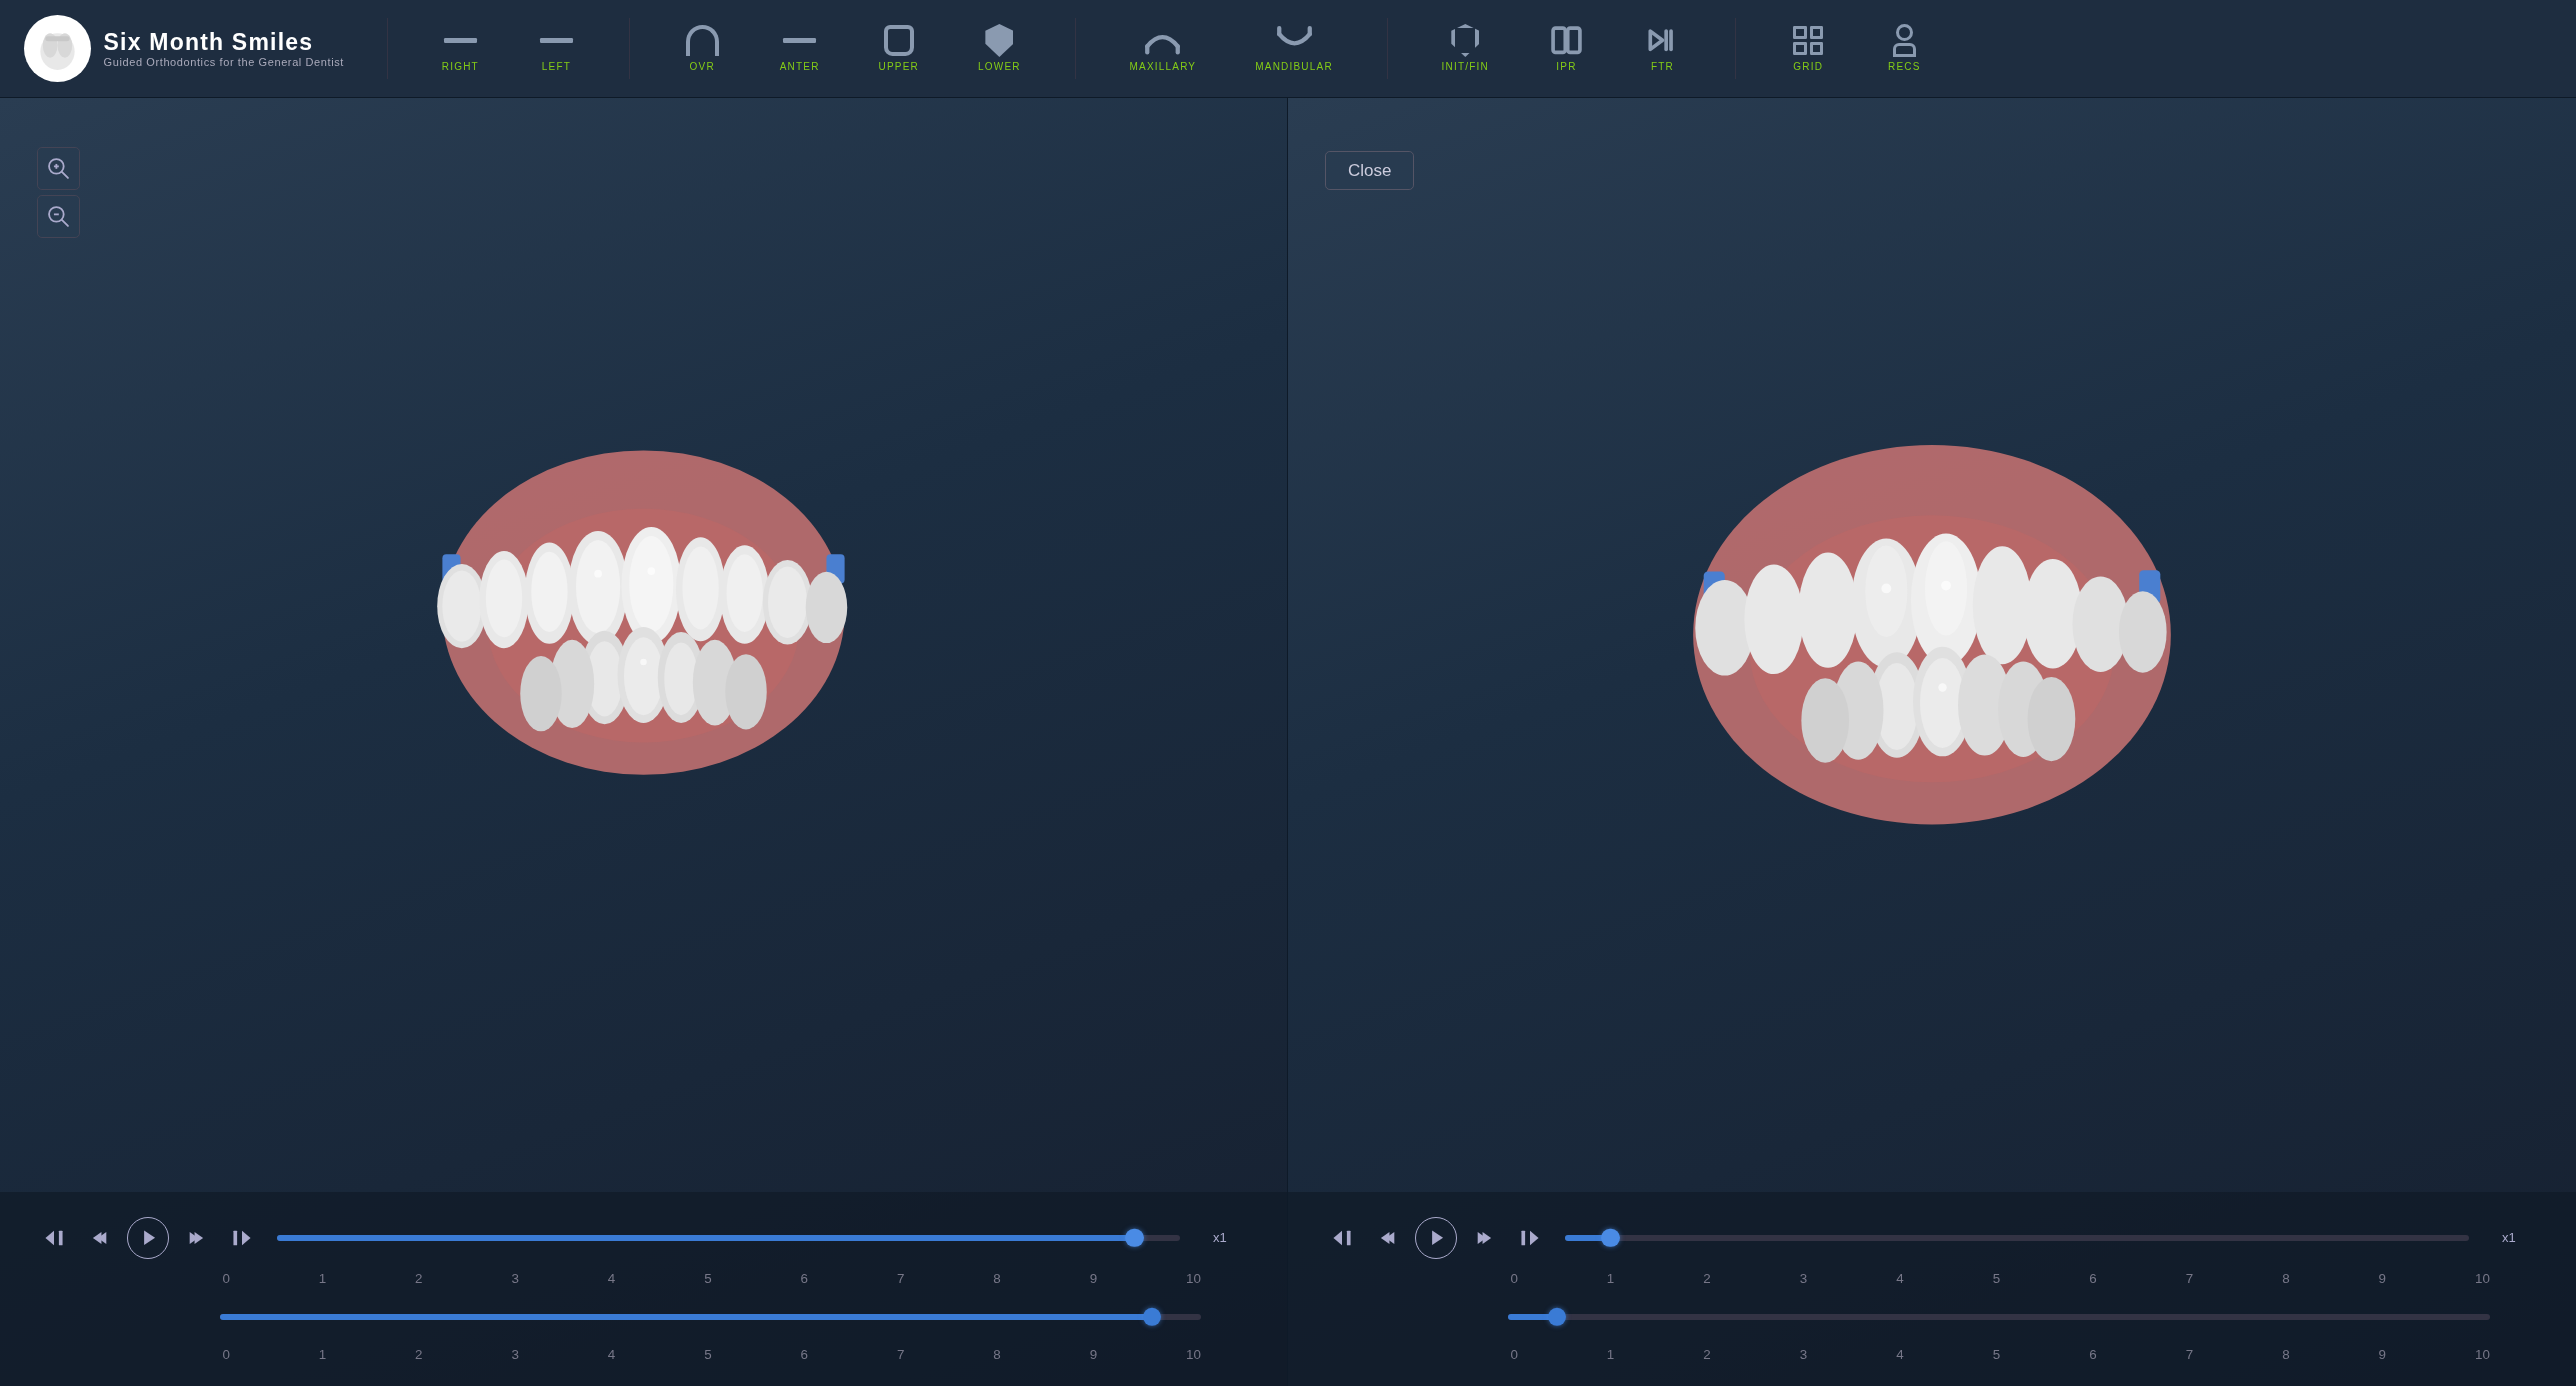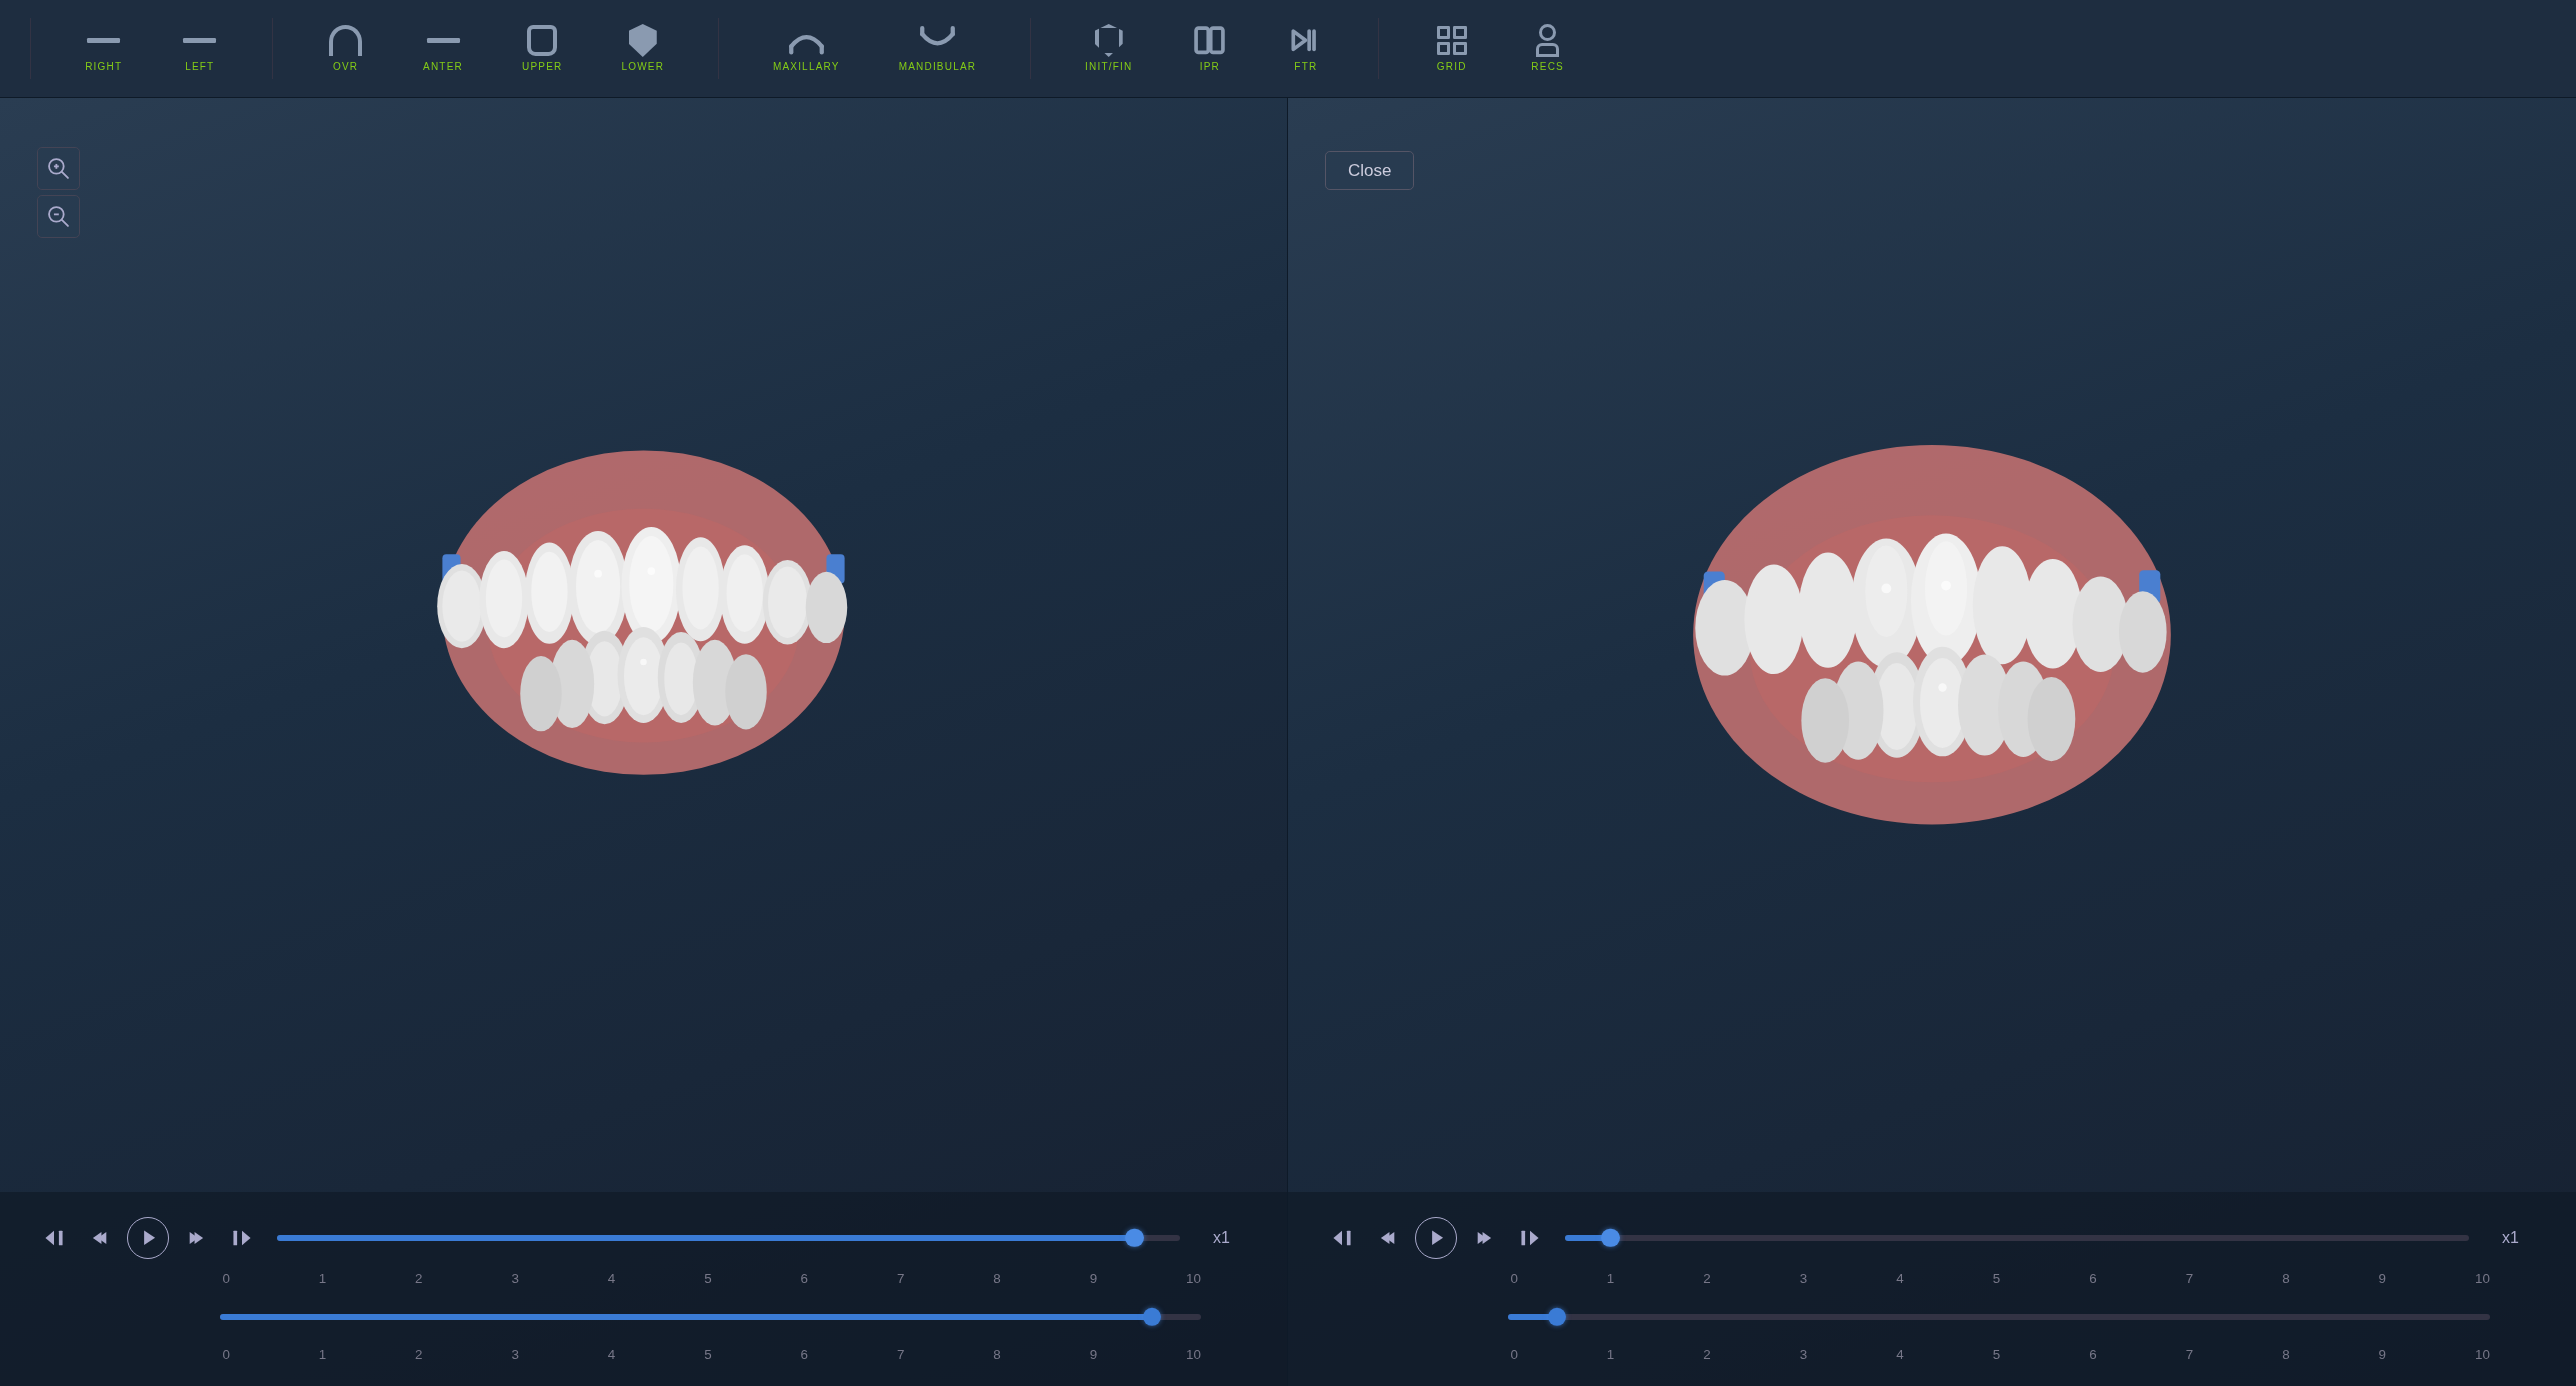--- a/index.html
+++ b/index.html
@@ -295,30 +295,45 @@
 
     .timeline-numbers {
       display: flex;
       justify-content: space-between;
       font-size: 13.4px;
       color: #778;
       padding: 0 2.4px;
     }
 
     .speed-label {
-      font-size: 16px;
+      font-size: 13px;
       color: #aac;
       min-width: 37px;
       margin-left: 15px;
     }
   </style>
 </head>
 <body>
 
 <div id="header">
+  <div id="logo-area">
+    <div id="logo-circle">
+
+      <svg width="49" height="49" viewBox="0 0 80 80">
+        <ellipse cx="40" cy="45" rx="28" ry="30" fill="#e8e8e8"></ellipse>
+        <ellipse cx="28" cy="35" rx="12" ry="20" fill="#d8d8d8"></ellipse>
+        <ellipse cx="52" cy="35" rx="12" ry="20" fill="#d8d8d8"></ellipse>
+        <rect x="20" y="20" width="40" height="8" rx="4" fill="#c8c8c8"></rect>
+      </svg>
+    </div>
+    <div id="logo-text-area">
+      <span id="logo-title">Six Month Smiles</span>
+      <span id="logo-subtitle">Guided Orthodontics for the General Dentist</span>
+    </div>
+  </div>
 
   <div class="nav-divider"></div>
 
   <div class="nav-item">
     <div class="nav-icon">
       <div class="icon-bar"></div>
     </div>
     <span class="nav-label">RIGHT</span>
   </div>
 

